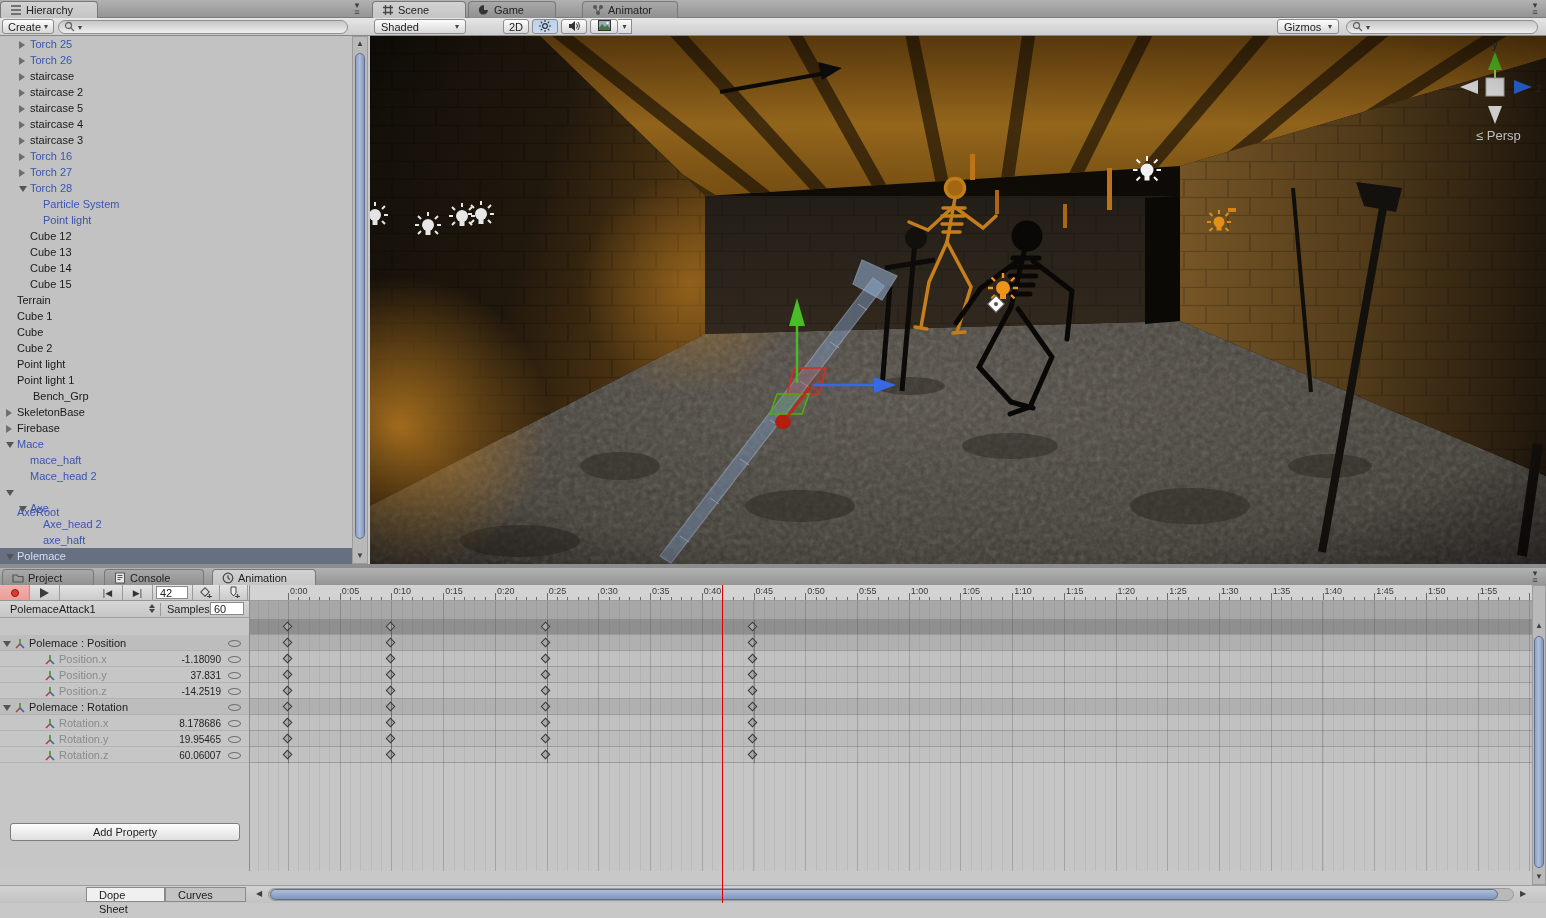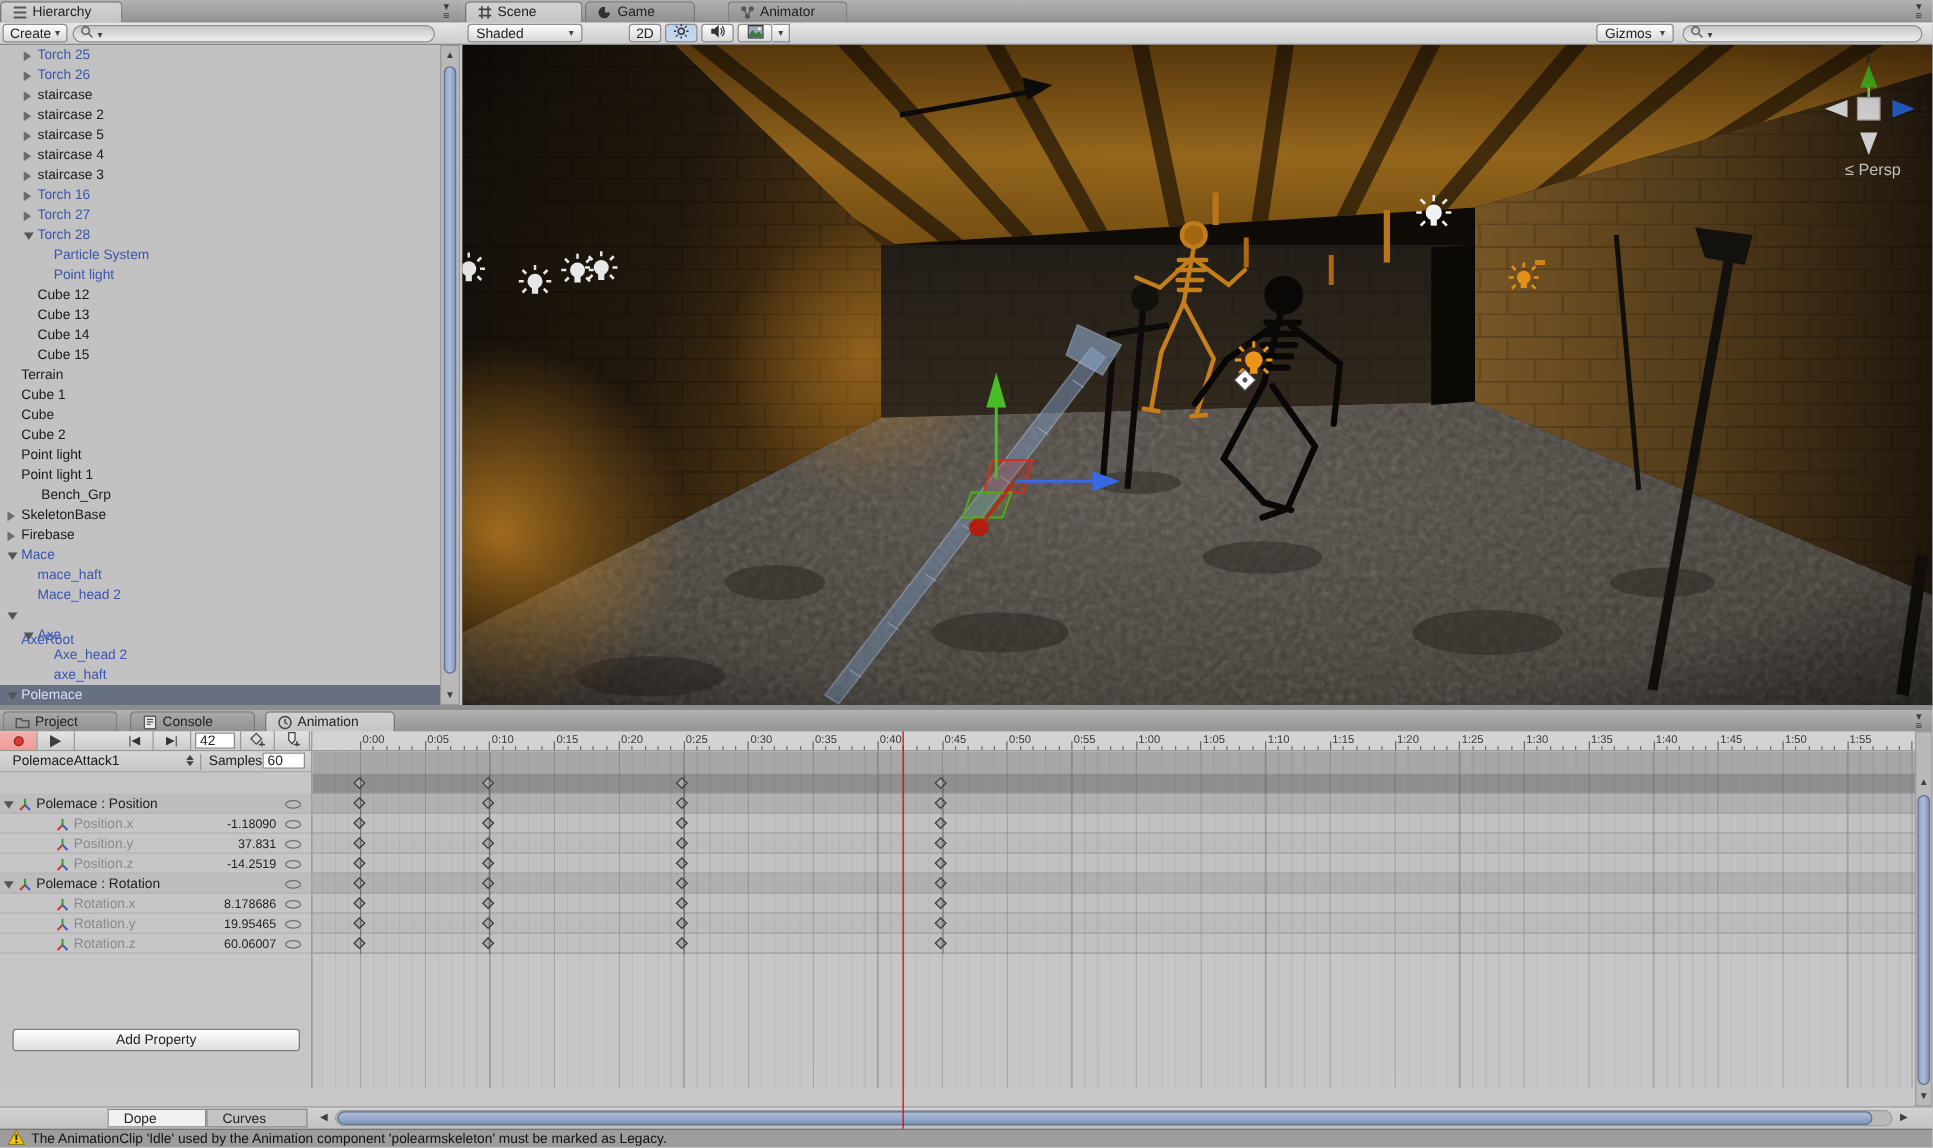--- a/index.html
+++ b/index.html
@@ -945,23 +945,13 @@
       <div class="sbarrow" style="left:1516px;top:2px;">▶</div>
     </div>
 
     <div class="sbtrack" style="left:1532px;top:17px;width:14px;height:300px;">
       <div class="sbarrow" style="top:34px;left:-1px;">▲</div>
       <div class="sbthumb" style="left:1px;top:50px;width:10px;height:232px;"></div>
       <div class="sbarrow" style="top:285px;left:-1px;">▼</div>
     </div>
   </div>
 
-  <div id="statusbar">
-    <span>
-      <svg width="14" height="12">
-          <polygon points="7,0.5 13.5,11.5 0.5,11.5" fill="#f3c40e" stroke="#8a6d00" stroke-width="0.8"></polygon>
-          <rect x="6.3" y="3.5" width="1.5" height="4.5" fill="#222"></rect>
-          <rect x="6.3" y="9" width="1.5" height="1.5" fill="#222"></rect>
-        </svg>
-    </span>
-    <span>The AnimationClip 'Idle' used by the Animation component 'polearmskeleton' must be marked as Legacy.</span>
-  </div>
 </div>
 
 </body></html>

